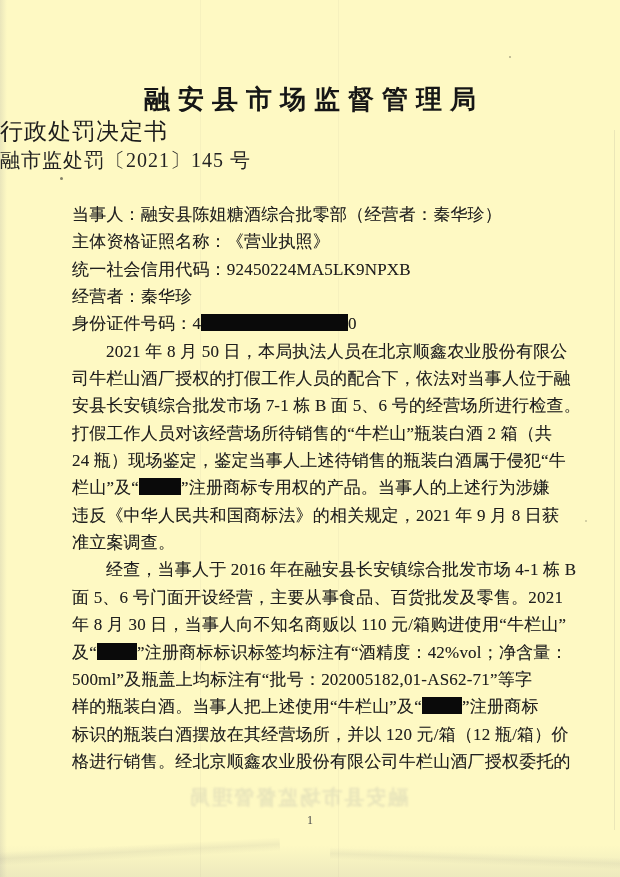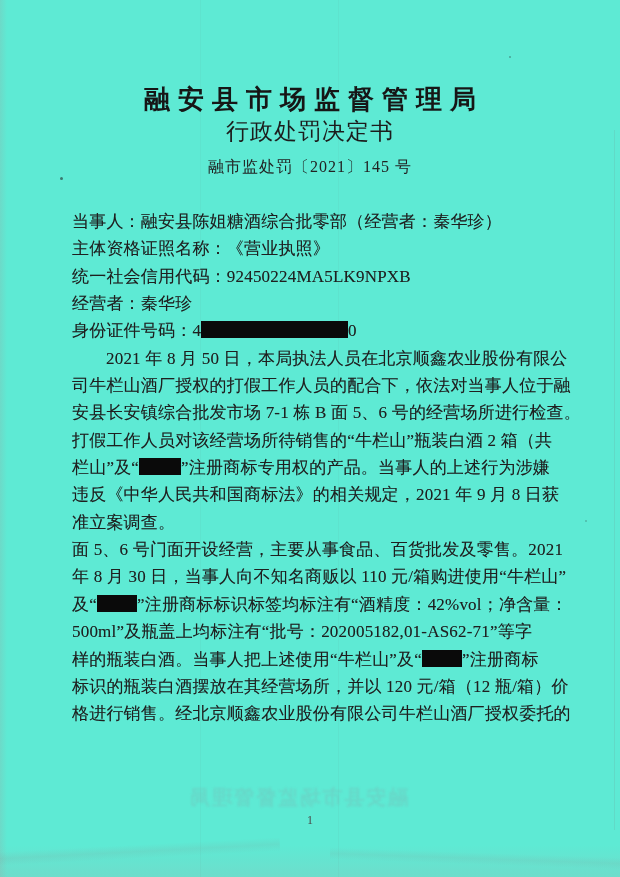--- a/index.html
+++ b/index.html
@@ -4,21 +4,21 @@
 <style>
   html,body{margin:0;padding:0;}
   body{
     background:#ffffff;
     font-family:"Liberation Serif","DejaVu Serif",serif;
   }
   .page{
     position:relative;
     width:620px;height:877px;
     margin:0 auto;
-    background:#5eead4;
+    background:#fef9c3;
     overflow:hidden;
     color:#1e1e1e;
   }
   
   .edge-left{
     position:absolute;left:0;top:0;width:7px;height:877px;
     background:linear-gradient(to right, rgba(160,160,158,0.22), rgba(0,0,0,0));
     pointer-events:none;
   }
   .edge-right-line{
@@ -81,31 +81,31 @@
     font-family:"Liberation Sans","DejaVu Sans",sans-serif;
     font-weight:700;
     font-size:26px;
     line-height:30px;
     letter-spacing:8px;
     text-indent:8px; 
     color:#161616;
   }
   .doc-subtitle{
     margin:4px 0 0 0;
-    text-align:center;
+    text-align:left;
     font-weight:400;
     font-size:23px;
     line-height:28px;
     letter-spacing:1px;
     color:#1c1c1c;
   }
   .doc-number{
-    margin-top:11px;
-    text-align:center;
-    font-size:16px;
+    margin-top:4px;
+    text-align:left;
+    font-size:20px;
     line-height:20px;
     letter-spacing:1px;
     color:#222;
   }
   .body-block{
     margin:31px 56px 8px 72px;
     font-size:17px;
   }
   .line{
     height:27.35px;
@@ -154,23 +154,25 @@
     <div class="body-block">
         <div class="line"><span>当事人：融安县陈姐糖酒综合批零部（经营者：秦华珍）</span></div>
         <div class="line"><span>主体资格证照名称：《营业执照》</span></div>
         <div class="line"><span>统一社会信用代码：92450224MA5LK9NPXB</span></div>
         <div class="line"><span>经营者：秦华珍</span></div>
         <div class="line"><span>身份证件号码：4</span><span class="redaction" style="width: 147px;"></span><span>0</span></div>
         <div class="line indent"><span>2021 年 8 月 50 日，本局执法人员在北京顺鑫农业股份有限公</span></div>
         <div class="line"><span>司牛栏山酒厂授权的打假工作人员的配合下，依法对当事人位于融</span></div>
         <div class="line"><span>安县长安镇综合批发市场 7-1 栋 B 面 5、6 号的经营场所进行检查。</span></div>
         <div class="line"><span>打假工作人员对该经营场所待销售的“牛栏山”瓶装白酒 2 箱（共</span></div>
+        <div class="line"><span>24 瓶）现场鉴定，鉴定当事人上述待销售的瓶装白酒属于侵犯“牛</span></div>
         <div class="line"><span>栏山”及“</span><span class="redaction" style="width: 42px;"></span><span>”注册商标专用权的产品。当事人的上述行为涉嫌</span></div>
         <div class="line"><span>违反《中华人民共和国商标法》的相关规定，2021 年 9 月 8 日获</span></div>
         <div class="line"><span>准立案调查。</span></div>
+        <div class="line indent"><span>经查，当事人于 2016 年在融安县长安镇综合批发市场 4-1 栋 B</span></div>
         <div class="line"><span>面 5、6 号门面开设经营，主要从事食品、百货批发及零售。2021</span></div>
         <div class="line"><span>年 8 月 30 日，当事人向不知名商贩以 110 元/箱购进使用“牛栏山”</span></div>
         <div class="line"><span>及“</span><span class="redaction" style="width: 40px;"></span><span>”注册商标标识标签均标注有“酒精度：42%vol；净含量：</span></div>
         <div class="line"><span>500ml”及瓶盖上均标注有“批号：202005182,01-AS62-71”等字</span></div>
         <div class="line"><span>样的瓶装白酒。当事人把上述使用“牛栏山”及“</span><span class="redaction" style="width: 40px;"></span><span>”注册商标</span></div>
         <div class="line"><span>标识的瓶装白酒摆放在其经营场所，并以 120 元/箱（12 瓶/箱）价</span></div>
         <div class="line"><span>格进行销售。经北京顺鑫农业股份有限公司牛栏山酒厂授权委托的</span></div>
       </div>
   </div>
 

